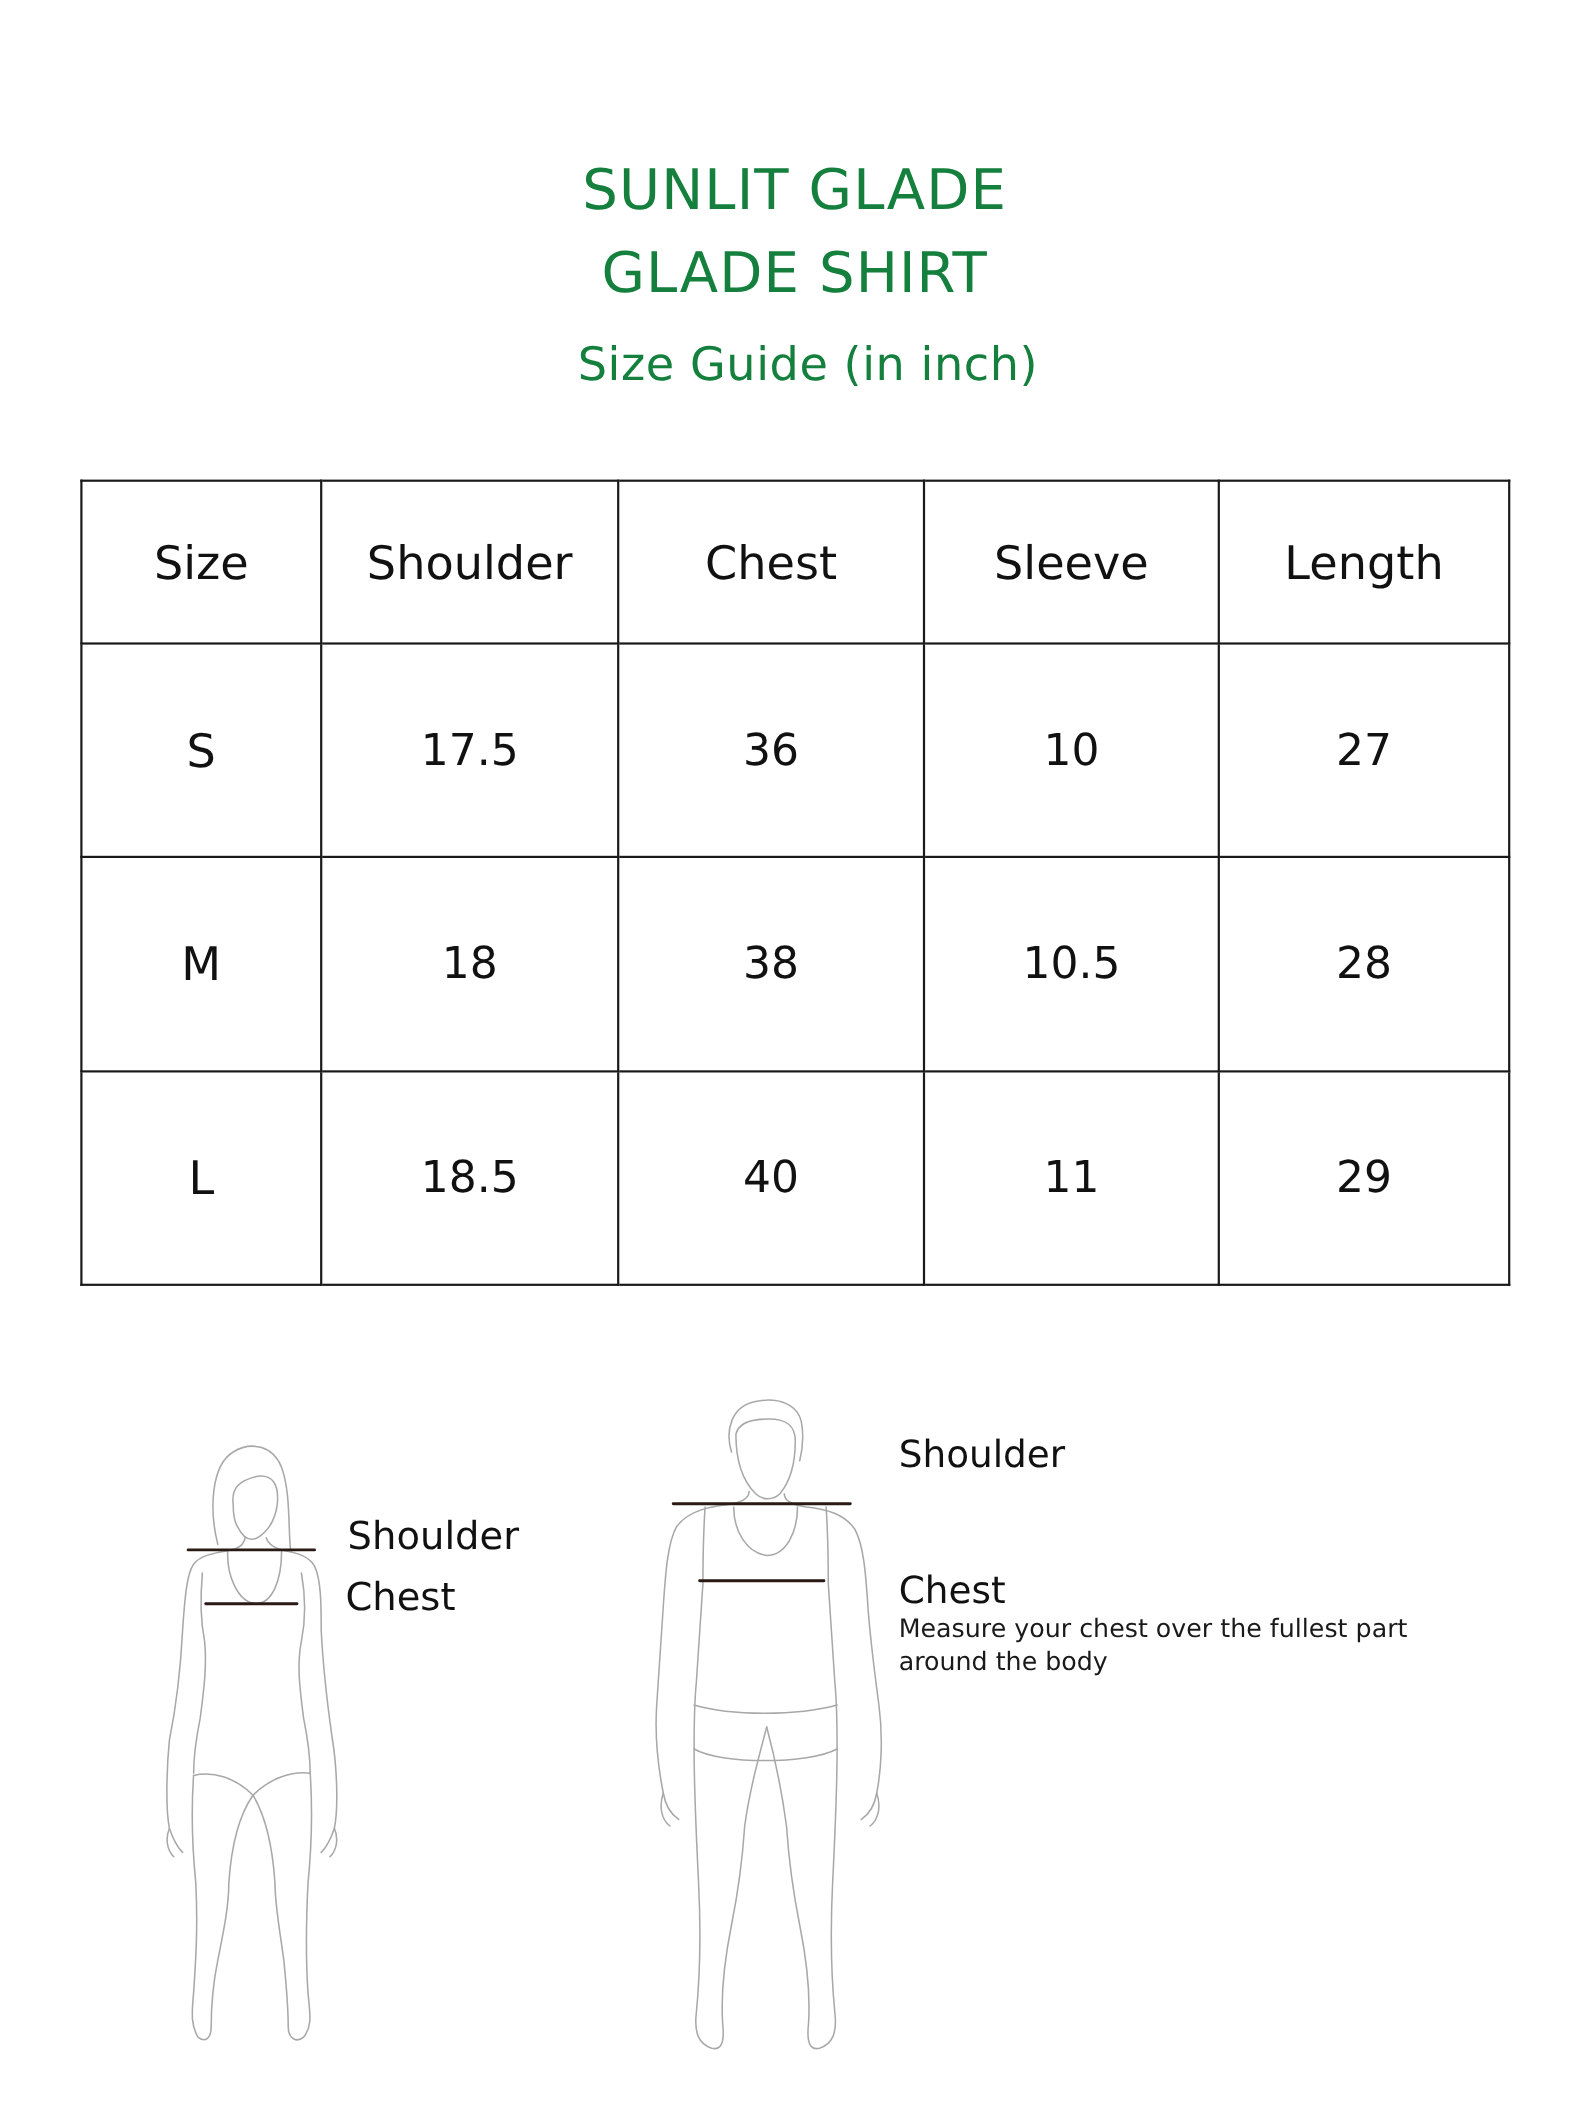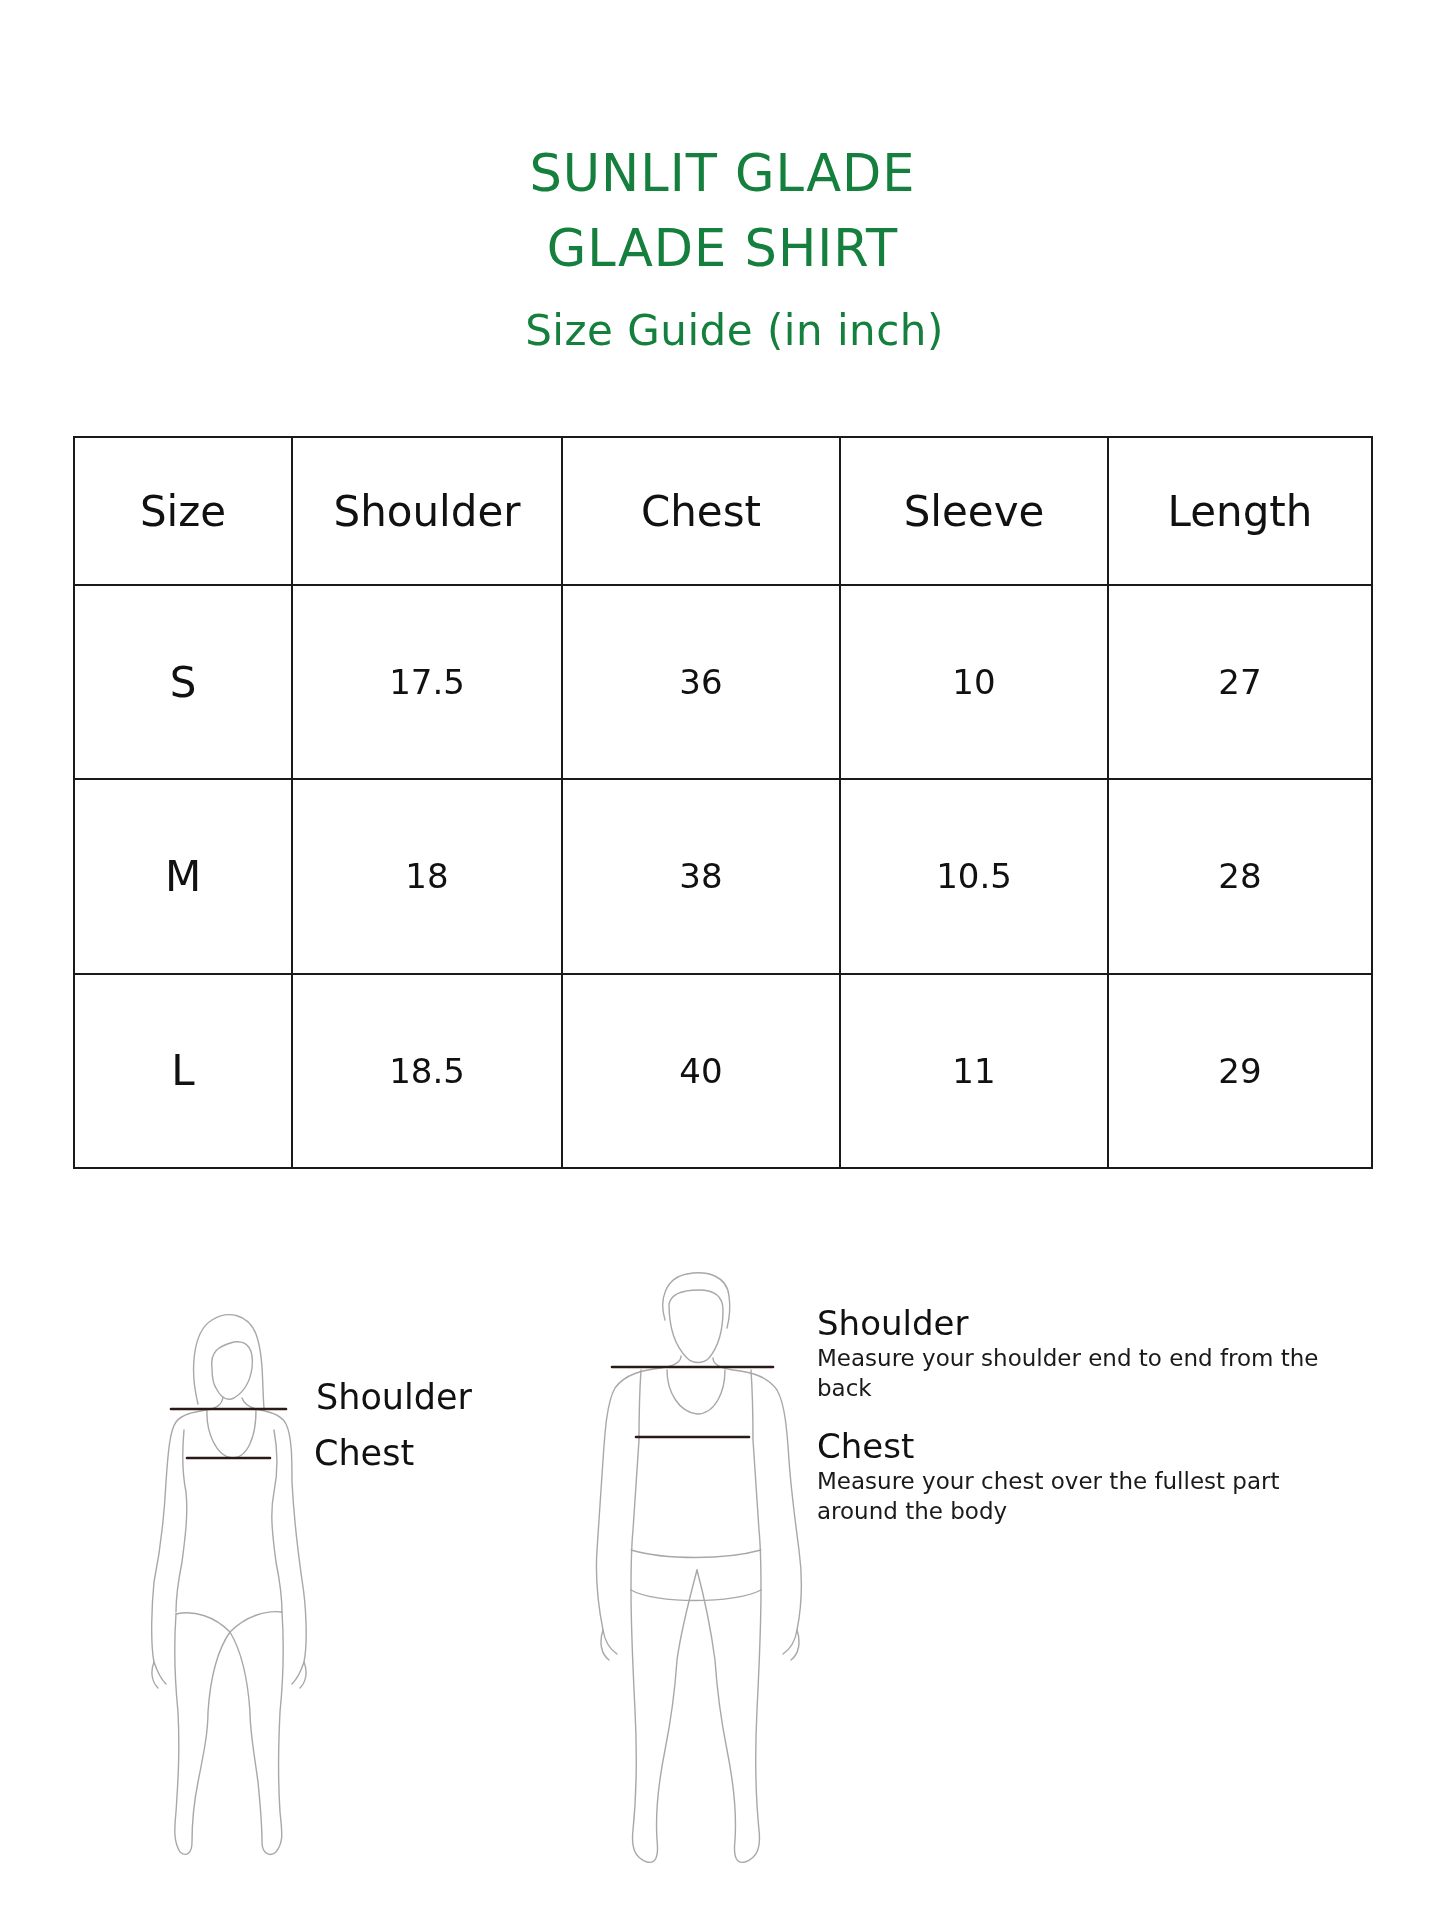--- a/index.html
+++ b/index.html
@@ -15,21 +15,21 @@
   .title-2 { top: 217px; font-size: 51px; line-height: 64px; }
   .subtitle { top: 303px; font-size: 42px; line-height: 56px; letter-spacing: 0.5px; padding-left: 12px; }
 
   table.size-table {
     position: absolute; left: 73px; top: 436px;
     width: 1298px; height: 733px;
     border-collapse: collapse; table-layout: fixed;
   }
   .size-table th, .size-table td {
     border: 2px solid #1a1a1a; text-align: center; vertical-align: middle;
-    font-weight: 400; font-size: 34px; color: #111;
+    font-weight: 400; font-size: 40px; color: #111;
   }
   .size-table th { font-size: 42px; height: 144px; }
   .size-table td { height: 145px; }
   .size-table td.size-cell { font-size: 42px; }
 
   .figure { position: absolute; }
   .fig-female { left: 150px; top: 1312px; width: 160px; height: 555px; }
   .fig-male { left: 595px; top: 1270px; width: 212px; height: 597px; }
 
   .label-left {
@@ -147,18 +147,17 @@
     <path d="M8 360 C4 372 6 384 14 390 M202 360 C206 372 204 384 196 390"></path>
   </g>
   <g stroke="#2a1a14" stroke-width="2.6" stroke-linecap="round">
     <line x1="17" y1="97" x2="178" y2="97"></line>
     <line x1="41" y1="167" x2="154" y2="167"></line>
   </g>
 </svg>
 
 <div class="note shoulder">
   <div class="head">Shoulder</div>
-  <div class="desc">Measure your shoulder end to end from the back</div>
 </div>
 <div class="note chest">
   <div class="head">Chest</div>
   <div class="desc">Measure your chest over the fullest part around the body</div>
 </div>
 
 </body></html>

